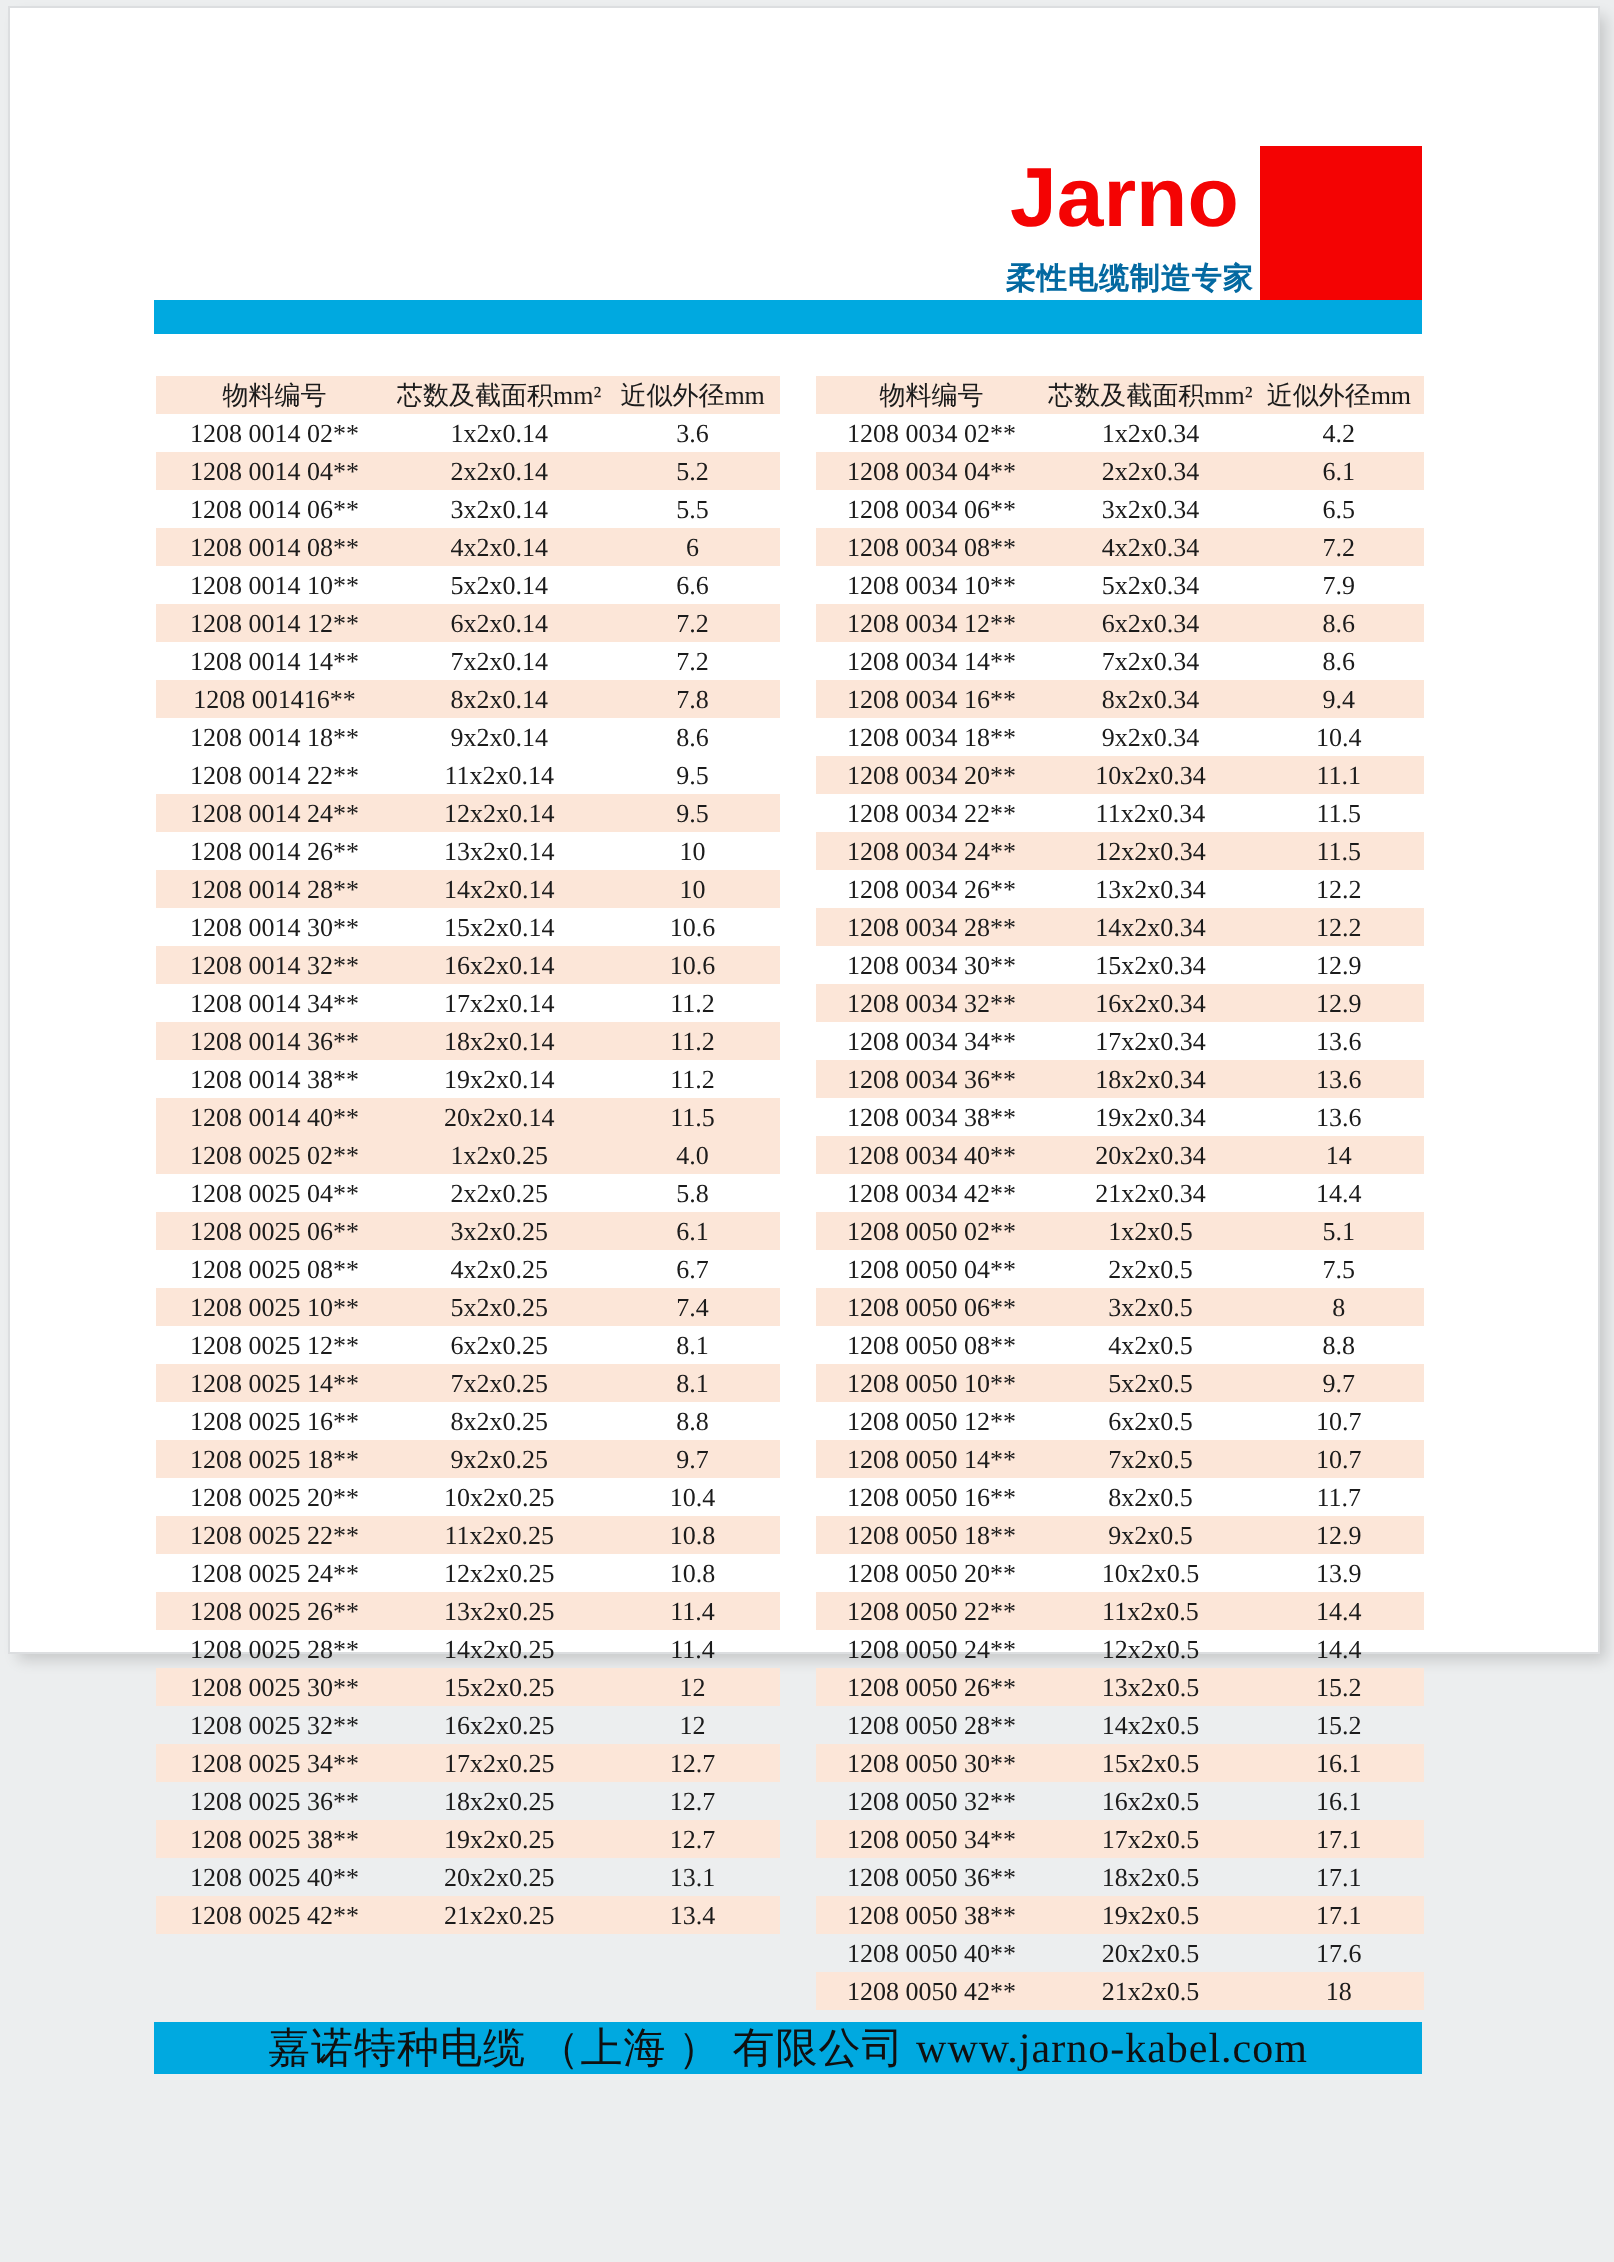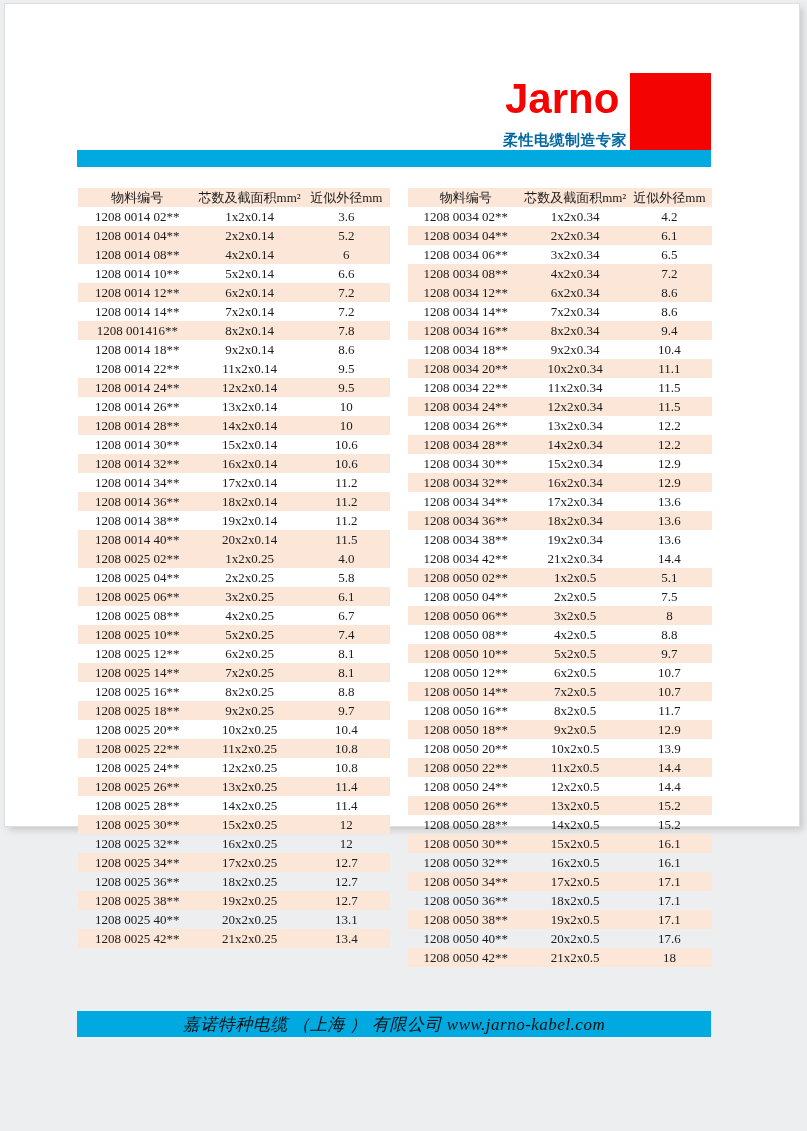--- a/index.html
+++ b/index.html
@@ -41,21 +41,21 @@
   .bar{
     position:absolute;left:72px;width:634px;background:var(--cyan);
   }
   .bar.top{top:146px;height:17px;}
   .footer-bar{
     position:absolute;left:72px;top:1007px;width:634px;height:26px;
     background:var(--cyan);
     display:flex;align-items:center;justify-content:center;
   }
   .footer-text{
-    font-style:italic;font-size:17px;letter-spacing:0.5px;color:#101010;
+    font-size:21px;letter-spacing:0.5px;color:#101010;
     font-family:"Liberation Serif", serif;
     white-space:nowrap;
   }
   .spec-table{position:absolute;top:184px;}
   .spec-table.left{left:73px;width:312px;}
   .spec-table.right{left:403px;width:304px;}
   .trow{
     display:flex;height:19px;align-items:center;
     font-size:13px;line-height:19px;
   }
@@ -85,20 +85,25 @@
       <div class="trow">
         <div class="tcell c0">1208 0014 02**</div>
         <div class="tcell c1">1x2x0.14</div>
         <div class="tcell c2">3.6</div>
       </div>
       <div class="trow peach">
         <div class="tcell c0">1208 0014 04**</div>
         <div class="tcell c1">2x2x0.14</div>
         <div class="tcell c2">5.2</div>
       </div>
+      <div class="trow">
+        <div class="tcell c0">1208 0014 06**</div>
+        <div class="tcell c1">3x2x0.14</div>
+        <div class="tcell c2">5.5</div>
+      </div>
       <div class="trow peach">
         <div class="tcell c0">1208 0014 08**</div>
         <div class="tcell c1">4x2x0.14</div>
         <div class="tcell c2">6</div>
       </div>
       <div class="trow">
         <div class="tcell c0">1208 0014 10**</div>
         <div class="tcell c1">5x2x0.14</div>
         <div class="tcell c2">6.6</div>
       </div>
@@ -297,20 +302,25 @@
       <div class="trow">
         <div class="tcell c0">1208 0034 06**</div>
         <div class="tcell c1">3x2x0.34</div>
         <div class="tcell c2">6.5</div>
       </div>
       <div class="trow peach">
         <div class="tcell c0">1208 0034 08**</div>
         <div class="tcell c1">4x2x0.34</div>
         <div class="tcell c2">7.2</div>
       </div>
+      <div class="trow">
+        <div class="tcell c0">1208 0034 10**</div>
+        <div class="tcell c1">5x2x0.34</div>
+        <div class="tcell c2">7.9</div>
+      </div>
       <div class="trow peach">
         <div class="tcell c0">1208 0034 12**</div>
         <div class="tcell c1">6x2x0.34</div>
         <div class="tcell c2">8.6</div>
       </div>
       <div class="trow">
         <div class="tcell c0">1208 0034 14**</div>
         <div class="tcell c1">7x2x0.34</div>
         <div class="tcell c2">8.6</div>
       </div>
@@ -367,20 +377,25 @@
       <div class="trow peach">
         <div class="tcell c0">1208 0034 36**</div>
         <div class="tcell c1">18x2x0.34</div>
         <div class="tcell c2">13.6</div>
       </div>
       <div class="trow">
         <div class="tcell c0">1208 0034 38**</div>
         <div class="tcell c1">19x2x0.34</div>
         <div class="tcell c2">13.6</div>
       </div>
+      <div class="trow peach">
+        <div class="tcell c0">1208 0034 40**</div>
+        <div class="tcell c1">20x2x0.34</div>
+        <div class="tcell c2">14</div>
+      </div>
       <div class="trow">
         <div class="tcell c0">1208 0034 42**</div>
         <div class="tcell c1">21x2x0.34</div>
         <div class="tcell c2">14.4</div>
       </div>
       <div class="trow peach">
         <div class="tcell c0">1208 0050 02**</div>
         <div class="tcell c1">1x2x0.5</div>
         <div class="tcell c2">5.1</div>
       </div>

